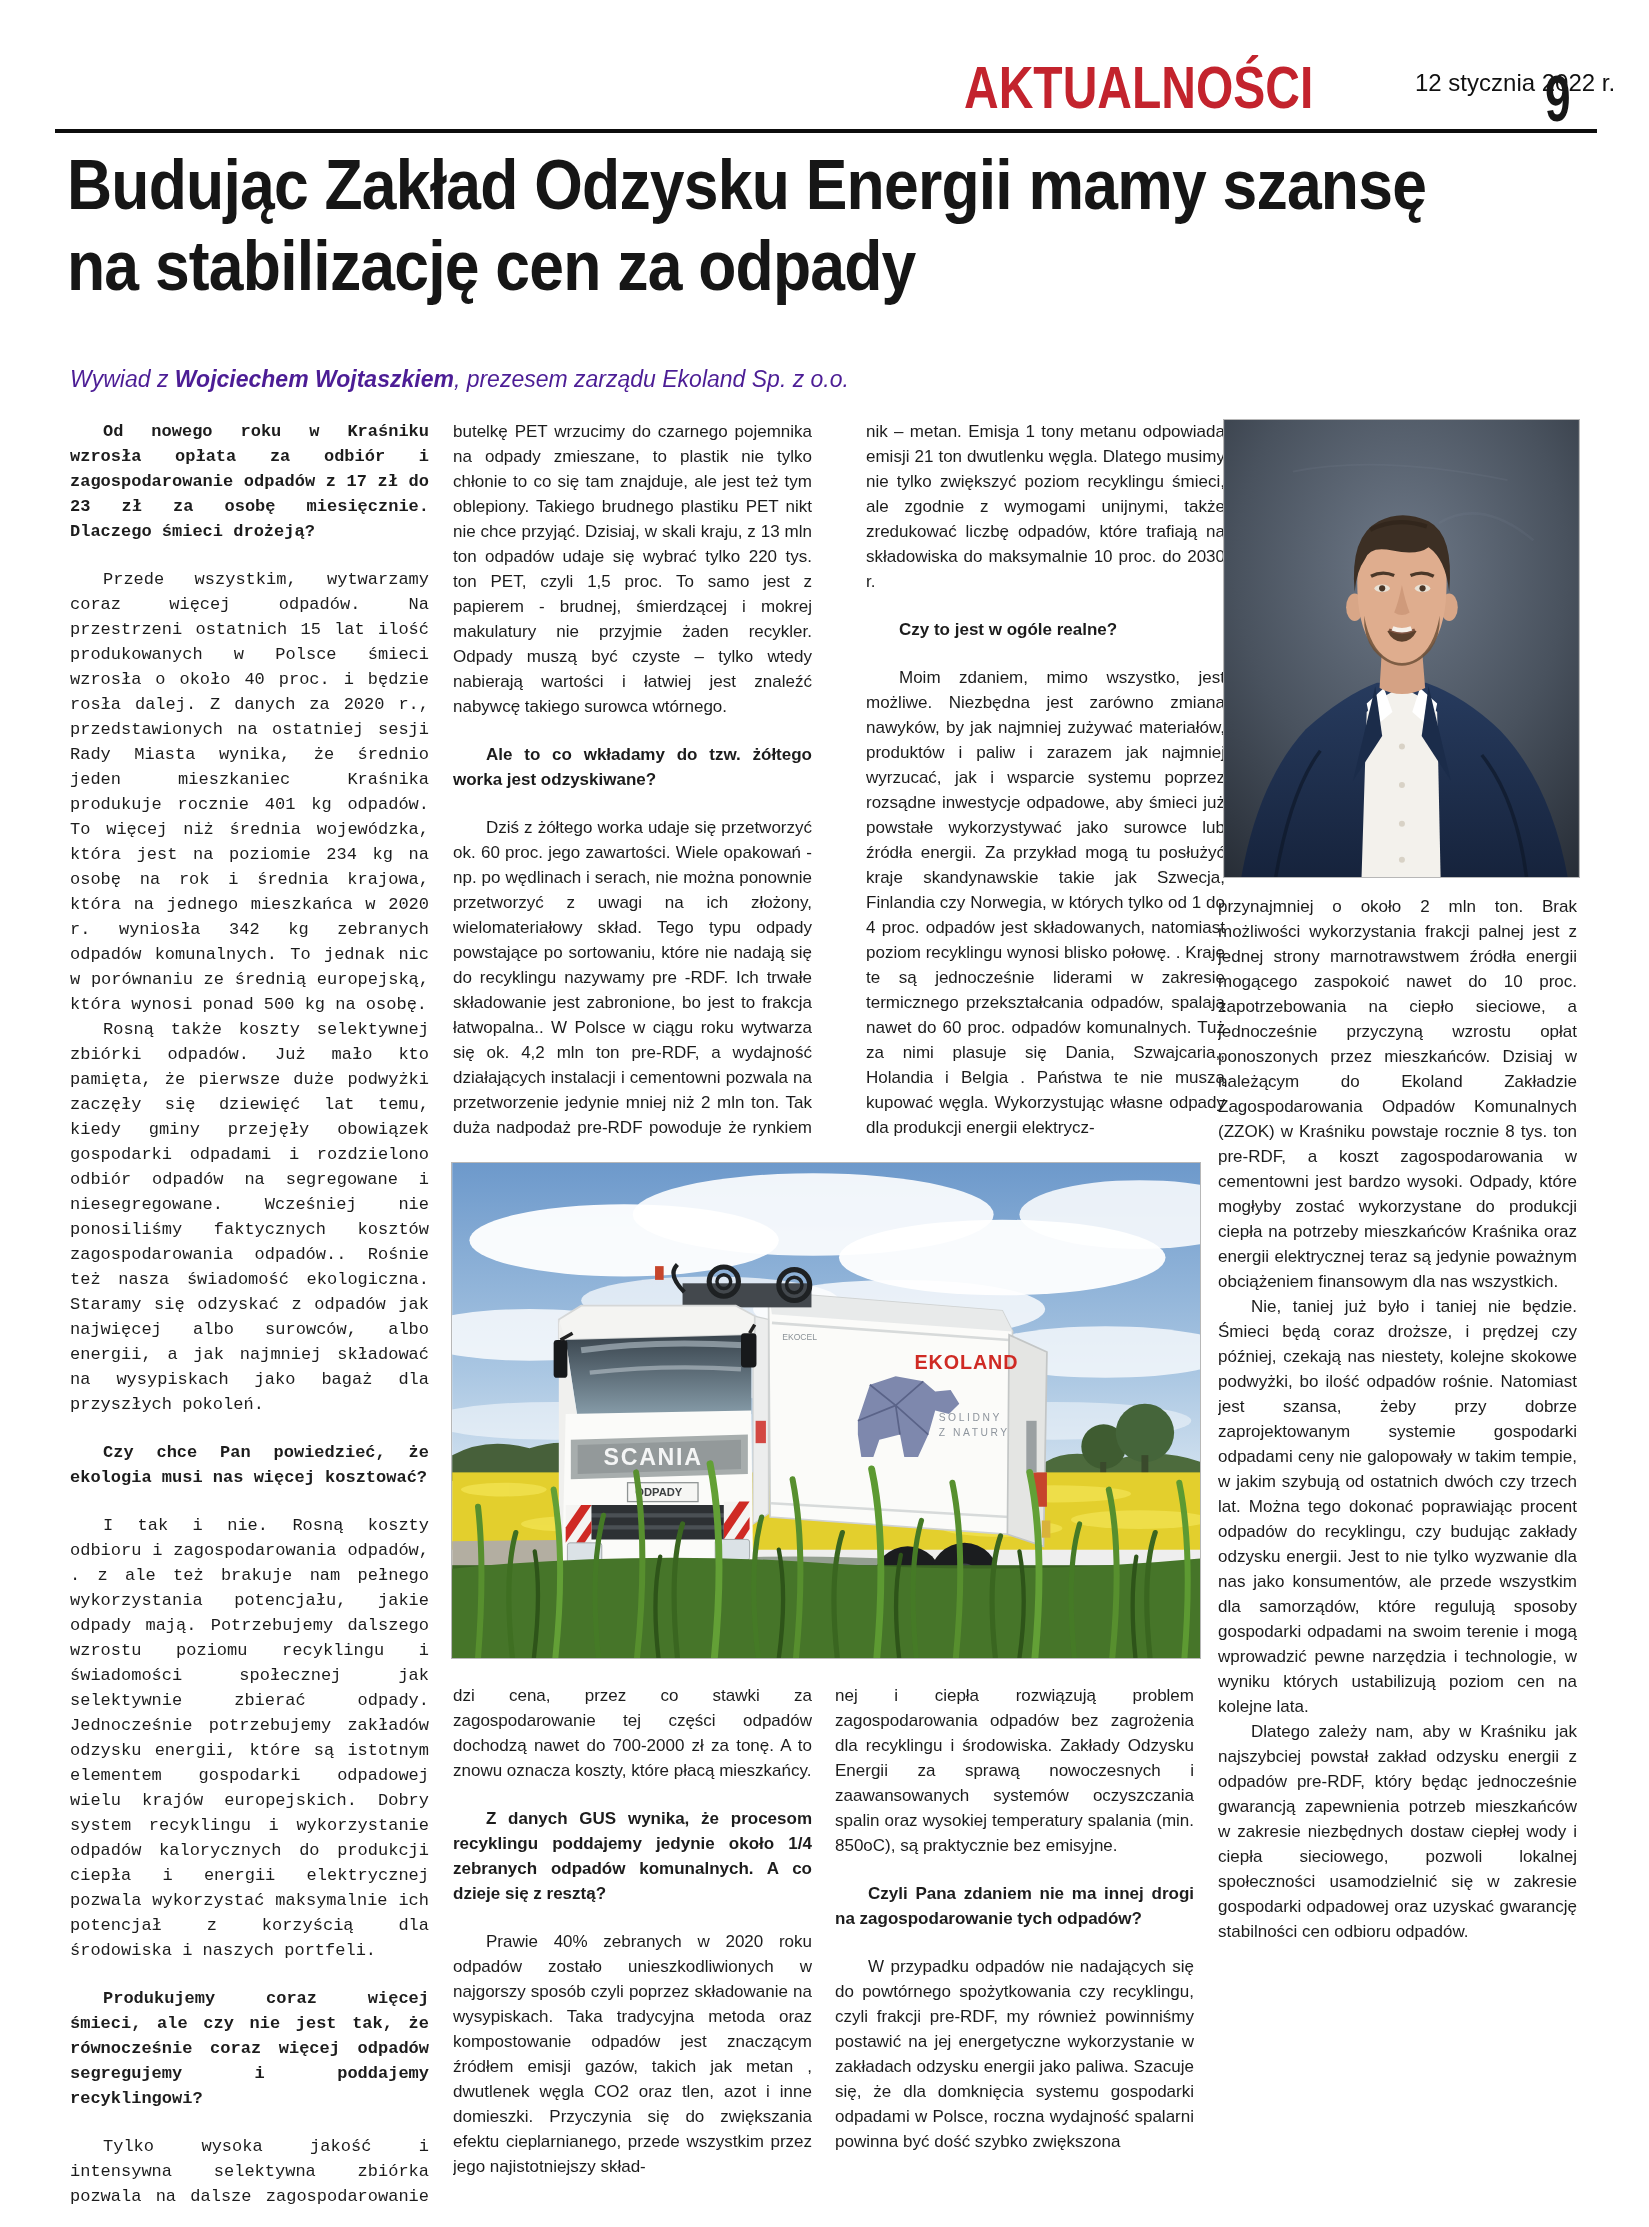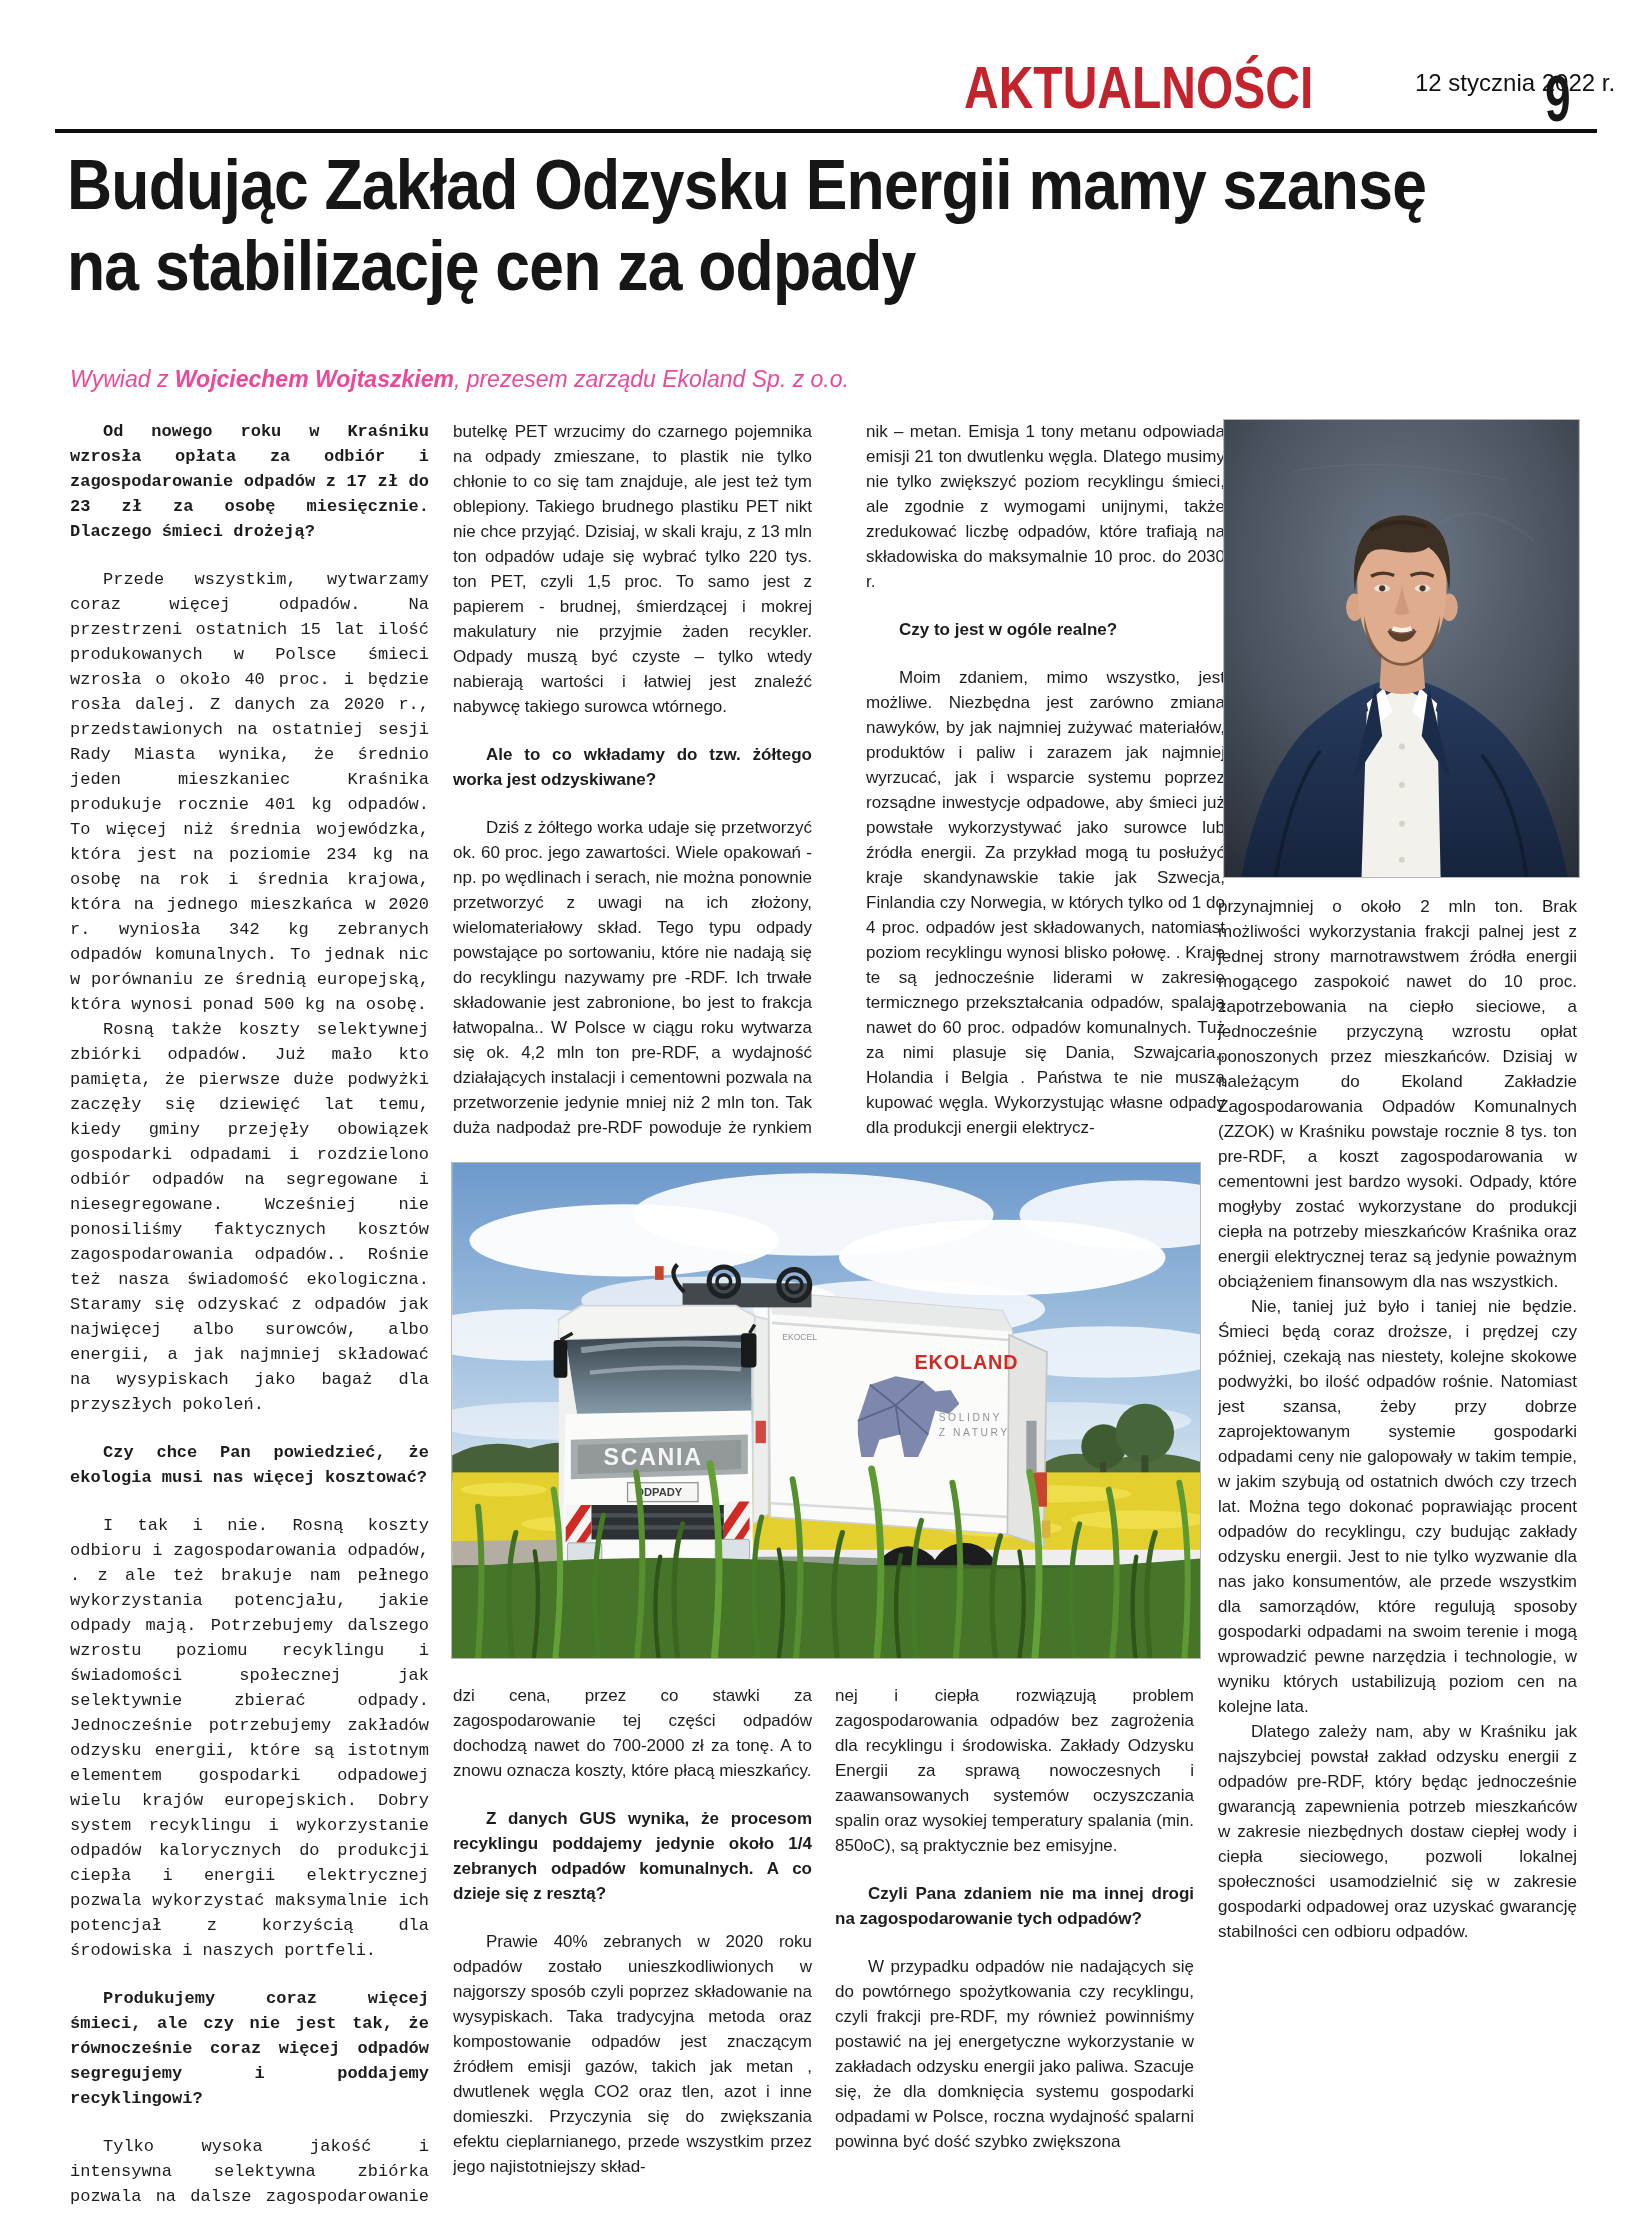--- a/index.html
+++ b/index.html
@@ -10,21 +10,21 @@
   .section-label{left:964px;top:53px;color:#c3232d;font-weight:bold;font-size:60px;letter-spacing:0px;transform:scaleX(.80);transform-origin:left top;white-space:nowrap;}
   .page-date{left:1415px;top:69px;font-size:24px;color:#111;white-space:nowrap;}
   .page-number{left:1545px;top:62px;font-size:64px;font-weight:bold;transform:scaleX(.72);transform-origin:left top;color:#161616;}
   .header-rule{left:55px;top:129px;width:1542px;height:4.3px;background:#0d0d0d;}
 
   
   .headline{left:67px;top:144px;font-weight:bold;color:#161616;line-height:81px;font-size:71px;letter-spacing:-0.9px;white-space:nowrap;}
   .headline .hl-line{display:inline-block;transform:scaleX(.88);transform-origin:left center;}
 
   
-  .lede{left:70px;top:366px;font-size:23px;font-style:italic;color:#ec4899;white-space:nowrap;}
+  .lede{left:70px;top:366px;font-size:23px;font-style:italic;color:#4c1d95;white-space:nowrap;}
   .lede b{font-weight:bold;}
 
   
   .col{position:absolute;width:359px;font-size:17px;line-height:25px;text-align:justify;overflow:hidden;color:#1c1c1c;}
   .col p{margin:0;text-indent:33px;}
   .col p.cont{text-indent:0;}
   .col p.q{font-weight:bold;margin:23px 0;}
   .col p:first-child{margin-top:0;}
   #col1{left:70px;top:419px;height:1786px;font-family:Liberation Mono, monospace;}
   #col2t{left:453px;top:419px;height:729px;}

